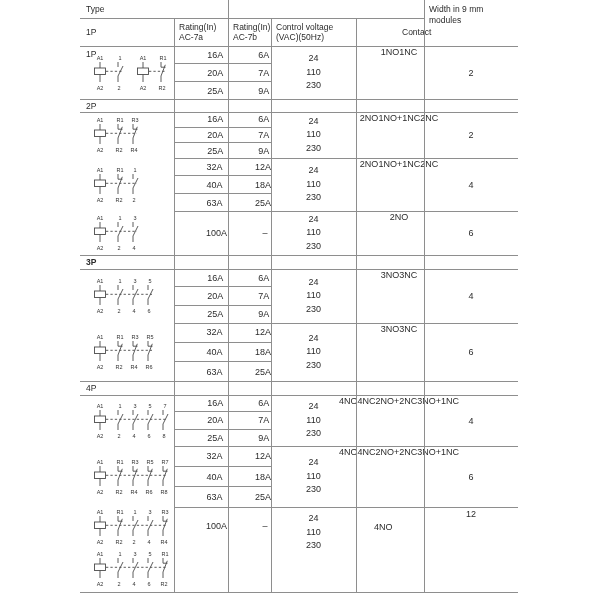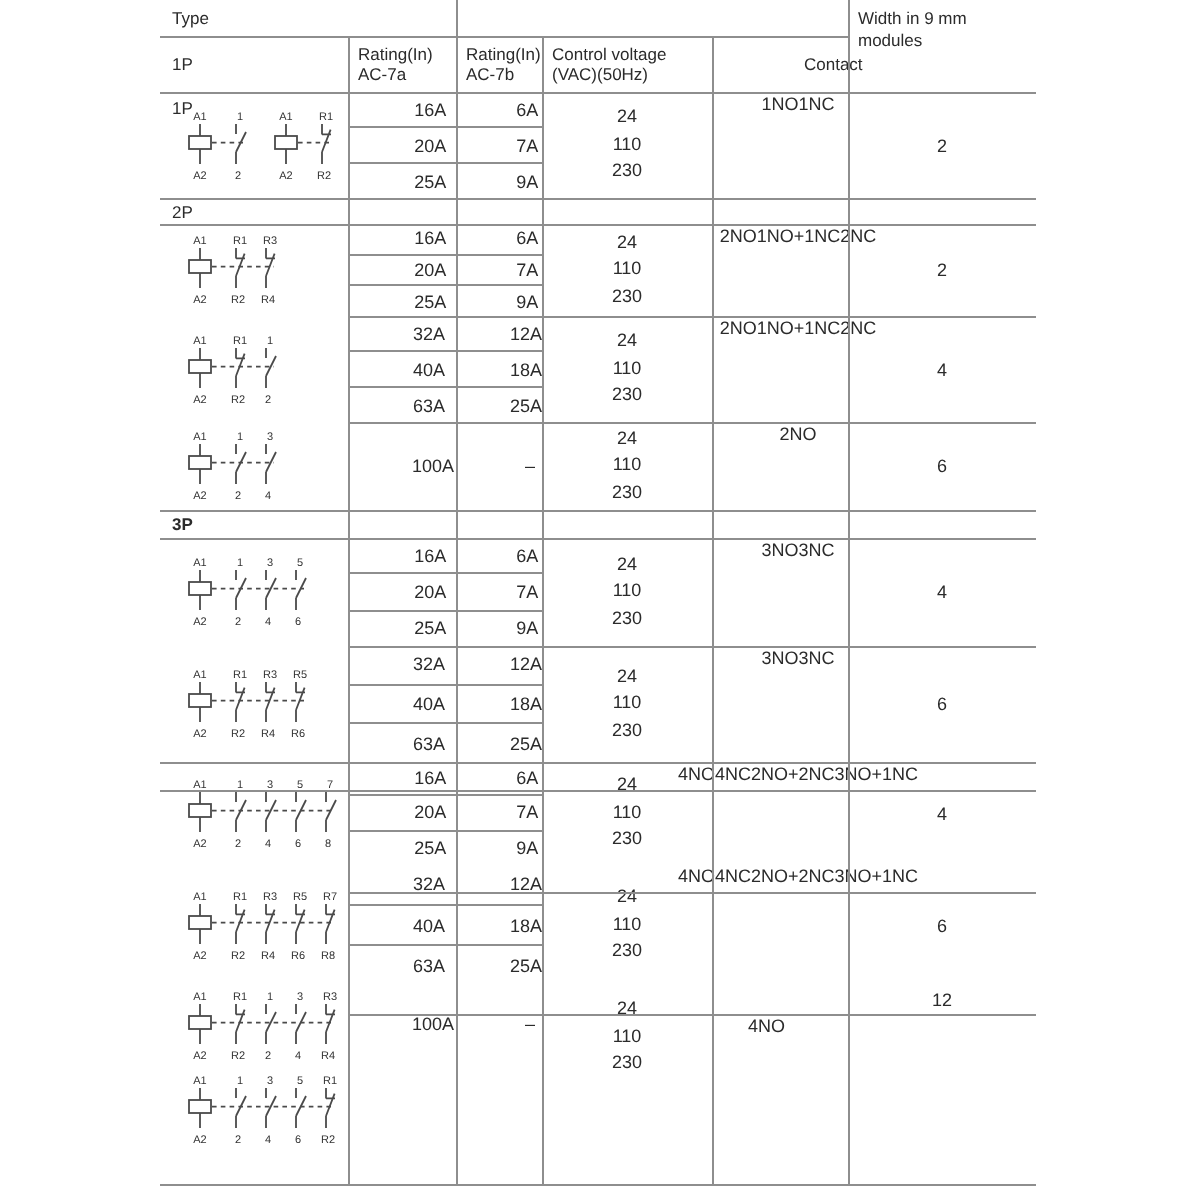--- a/index.html
+++ b/index.html
@@ -349,20 +349,23 @@
             <div>230</div>
           </div>
           <div class="c ccell spread-lg">
             <div>3NO</div>
             <div>3NC</div>
           </div>
           <div class="c mcell">
             <div>6</div>
           </div>
         </div>
+        <div class="lrow" style="height: 14px;">
+          <div>4P</div>
+        </div>
         <div class="grow" style="height: 51px;">
           <div class="c type-cell">
             <div class="dgs">
               <svg width="85" height="38" viewBox="0 0 85 38">
                 <g stroke="#4a4a4a" stroke-width="0.9" fill="none">
                   <path d="M10 8 V14 M10 20.5 V28 M28 8 V13 M28 22 V28 M28 22 L33 12 M43 8 V13 M43 22 V28 M43 22 L48 12 M58 8 V13 M58 22 V28 M58 22 L63 12 M73 8 V13 M73 22 V28 M73 22 L78 12"></path>
                   <path d="M16 17.3 H77" stroke-dasharray="2.3 2.1"></path>
                   <rect x="4.5" y="14" width="11" height="6.5"></rect>
                 </g>
                 <text x="10" y="6" text-anchor="middle" font-size="5.5" fill="#333" stroke="none">A1</text>

